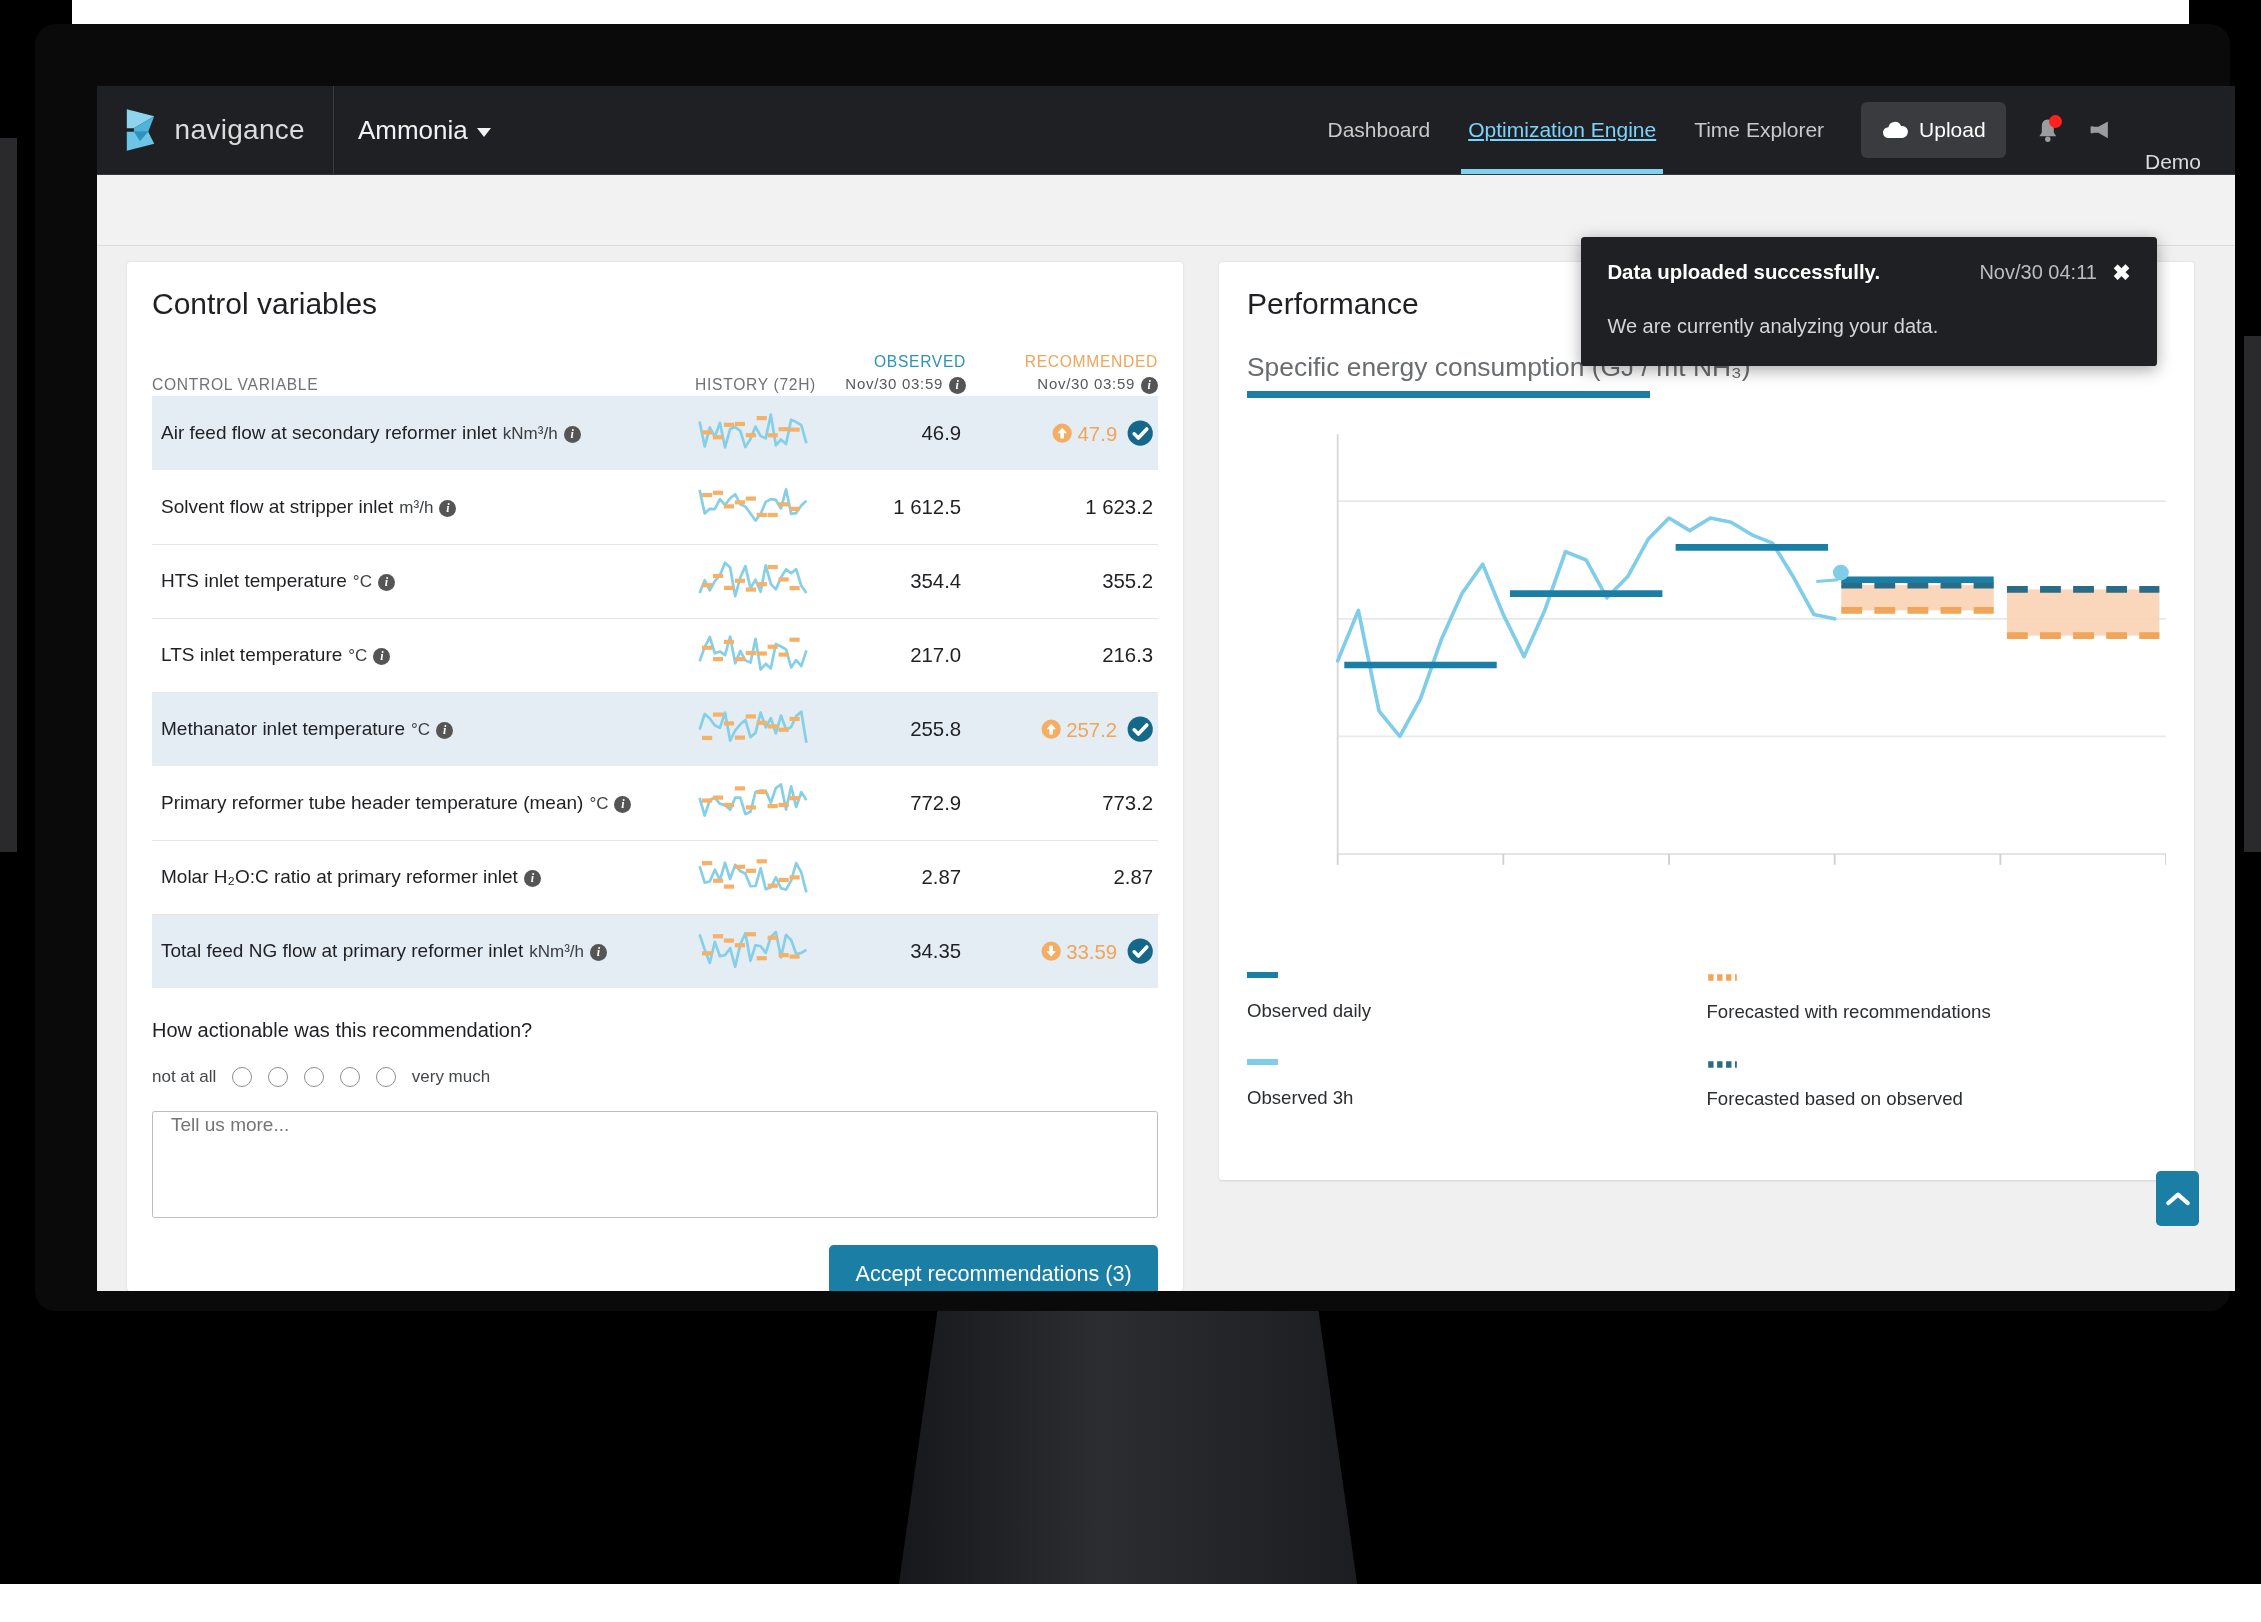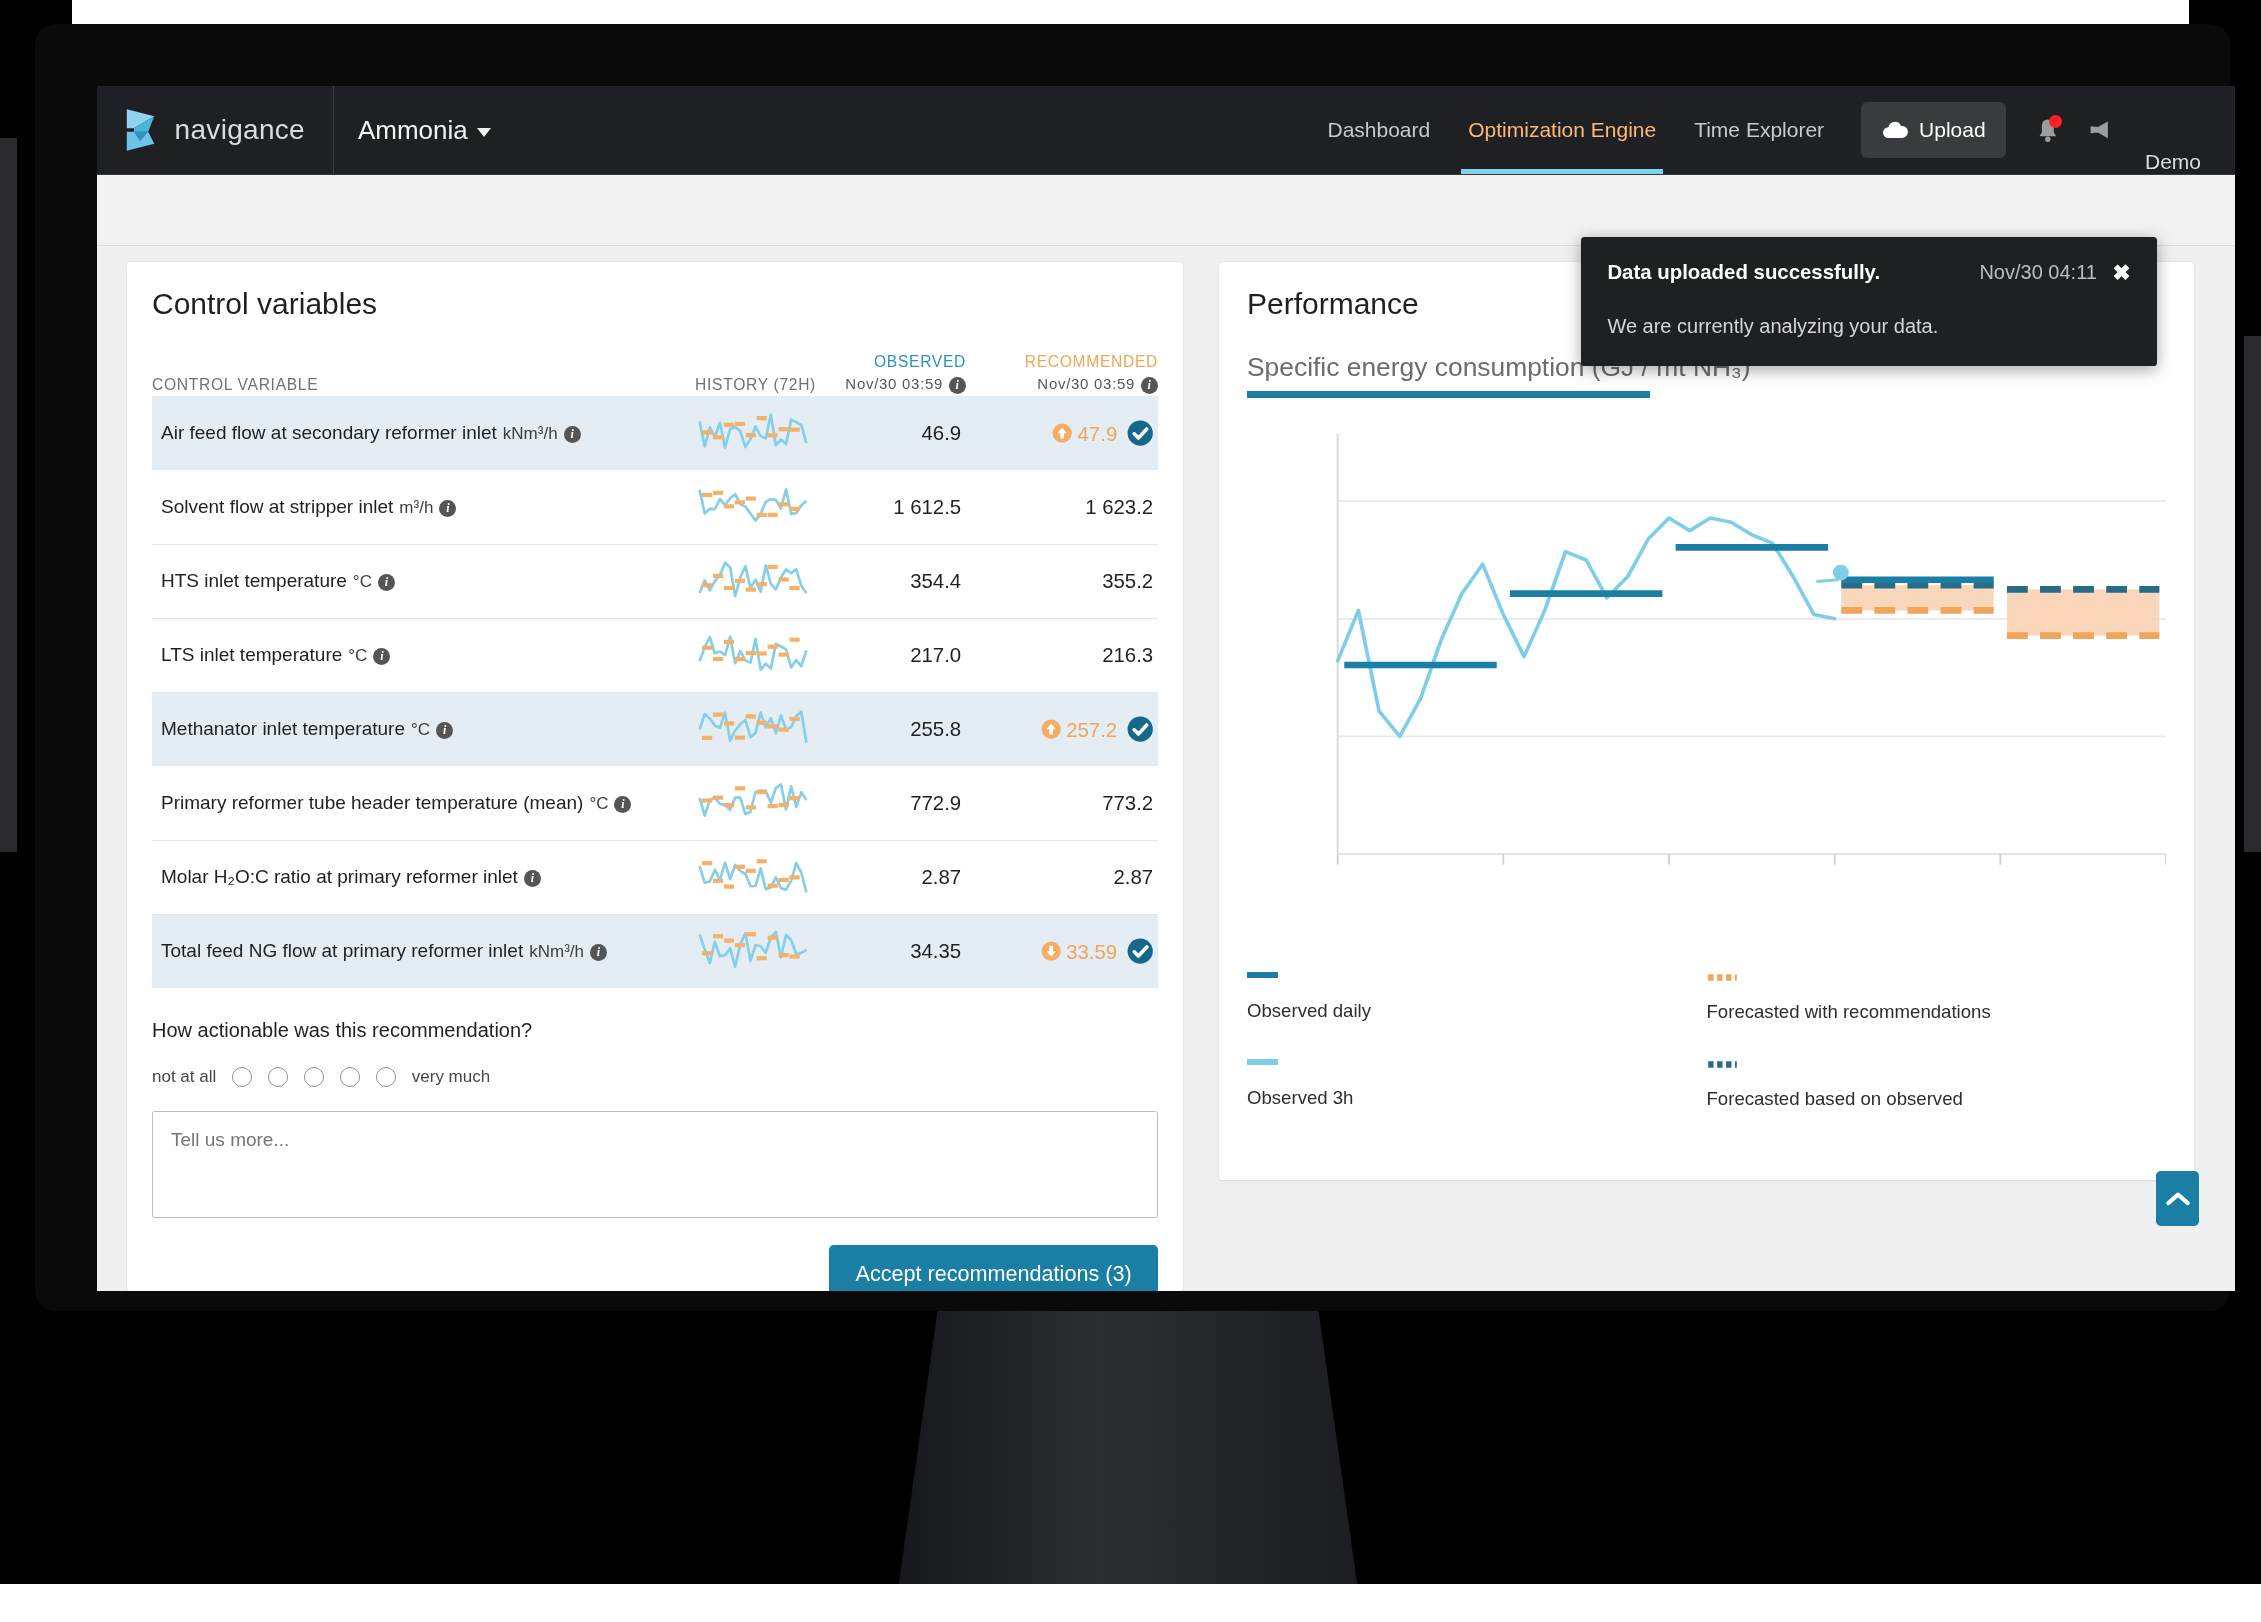--- a/index.html
+++ b/index.html
@@ -85,21 +85,21 @@
   }
   .nav-right {
     margin-left: auto; display: flex; align-items: stretch; height: 100%;
     padding-right: 28px; gap: 0;
   }
   .nav-link {
     display: flex; align-items: center; padding: 0 19px;
     font-size: 21px; color: #c9c9c9; cursor: pointer; position: relative;
     white-space: nowrap;
   }
-  .nav-link.active { color: #fdba74; }
+  .nav-link.active { color: #7dd3fc; text-decoration: underline; }
   .nav-link.active::after {
     content: ""; position: absolute; left: 12px; right: 12px; bottom: 0;
     height: 5.4px; background: #7fd3ef;
   }
   .upload-btn {
     display: flex; align-items: center; gap: 9.6px;
     background: #3a3b3e; border-radius: 6px;
     padding: 0 20.4px; margin: 15.6px 15.6px 15.6px 18px; cursor: pointer;
     color: #ffffff; font-size: 21px; white-space: nowrap;
   }
@@ -184,21 +184,21 @@
   .fb-scale { display: flex; align-items: center; gap: 15.6px; margin-top: 25px; }
   .fb-end { font-size: 17px; color: #44474a; }
   .radio {
     width: 20.4px; height: 20.4px; border-radius: 50%;
     border: 1.8px solid #8c8f93; background: #fff; cursor: pointer;
   }
   .fb-text {
     margin-top: 24px; width: 100%; height: 107px;
     border: 1.2px solid #bdbdbd; border-radius: 2.4px;
     background: #fff; font-size: 19px; color: #c2410c;
-    padding: 17px 18px; resize: none;
+    padding: 2px 18px; resize: none;
     font-family: "Liberation Sans", sans-serif;
   }
   .fb-actions { display: flex; justify-content: flex-end; margin-top: 25px; }
   .accept-btn {
     background: #1b7fa5; color: #fff; border: none; border-radius: 4.8px;
     font-size: 21.6px; padding: 15.6px 26.4px; cursor: pointer;
     font-family: "Liberation Sans", sans-serif;
   }
 
   

